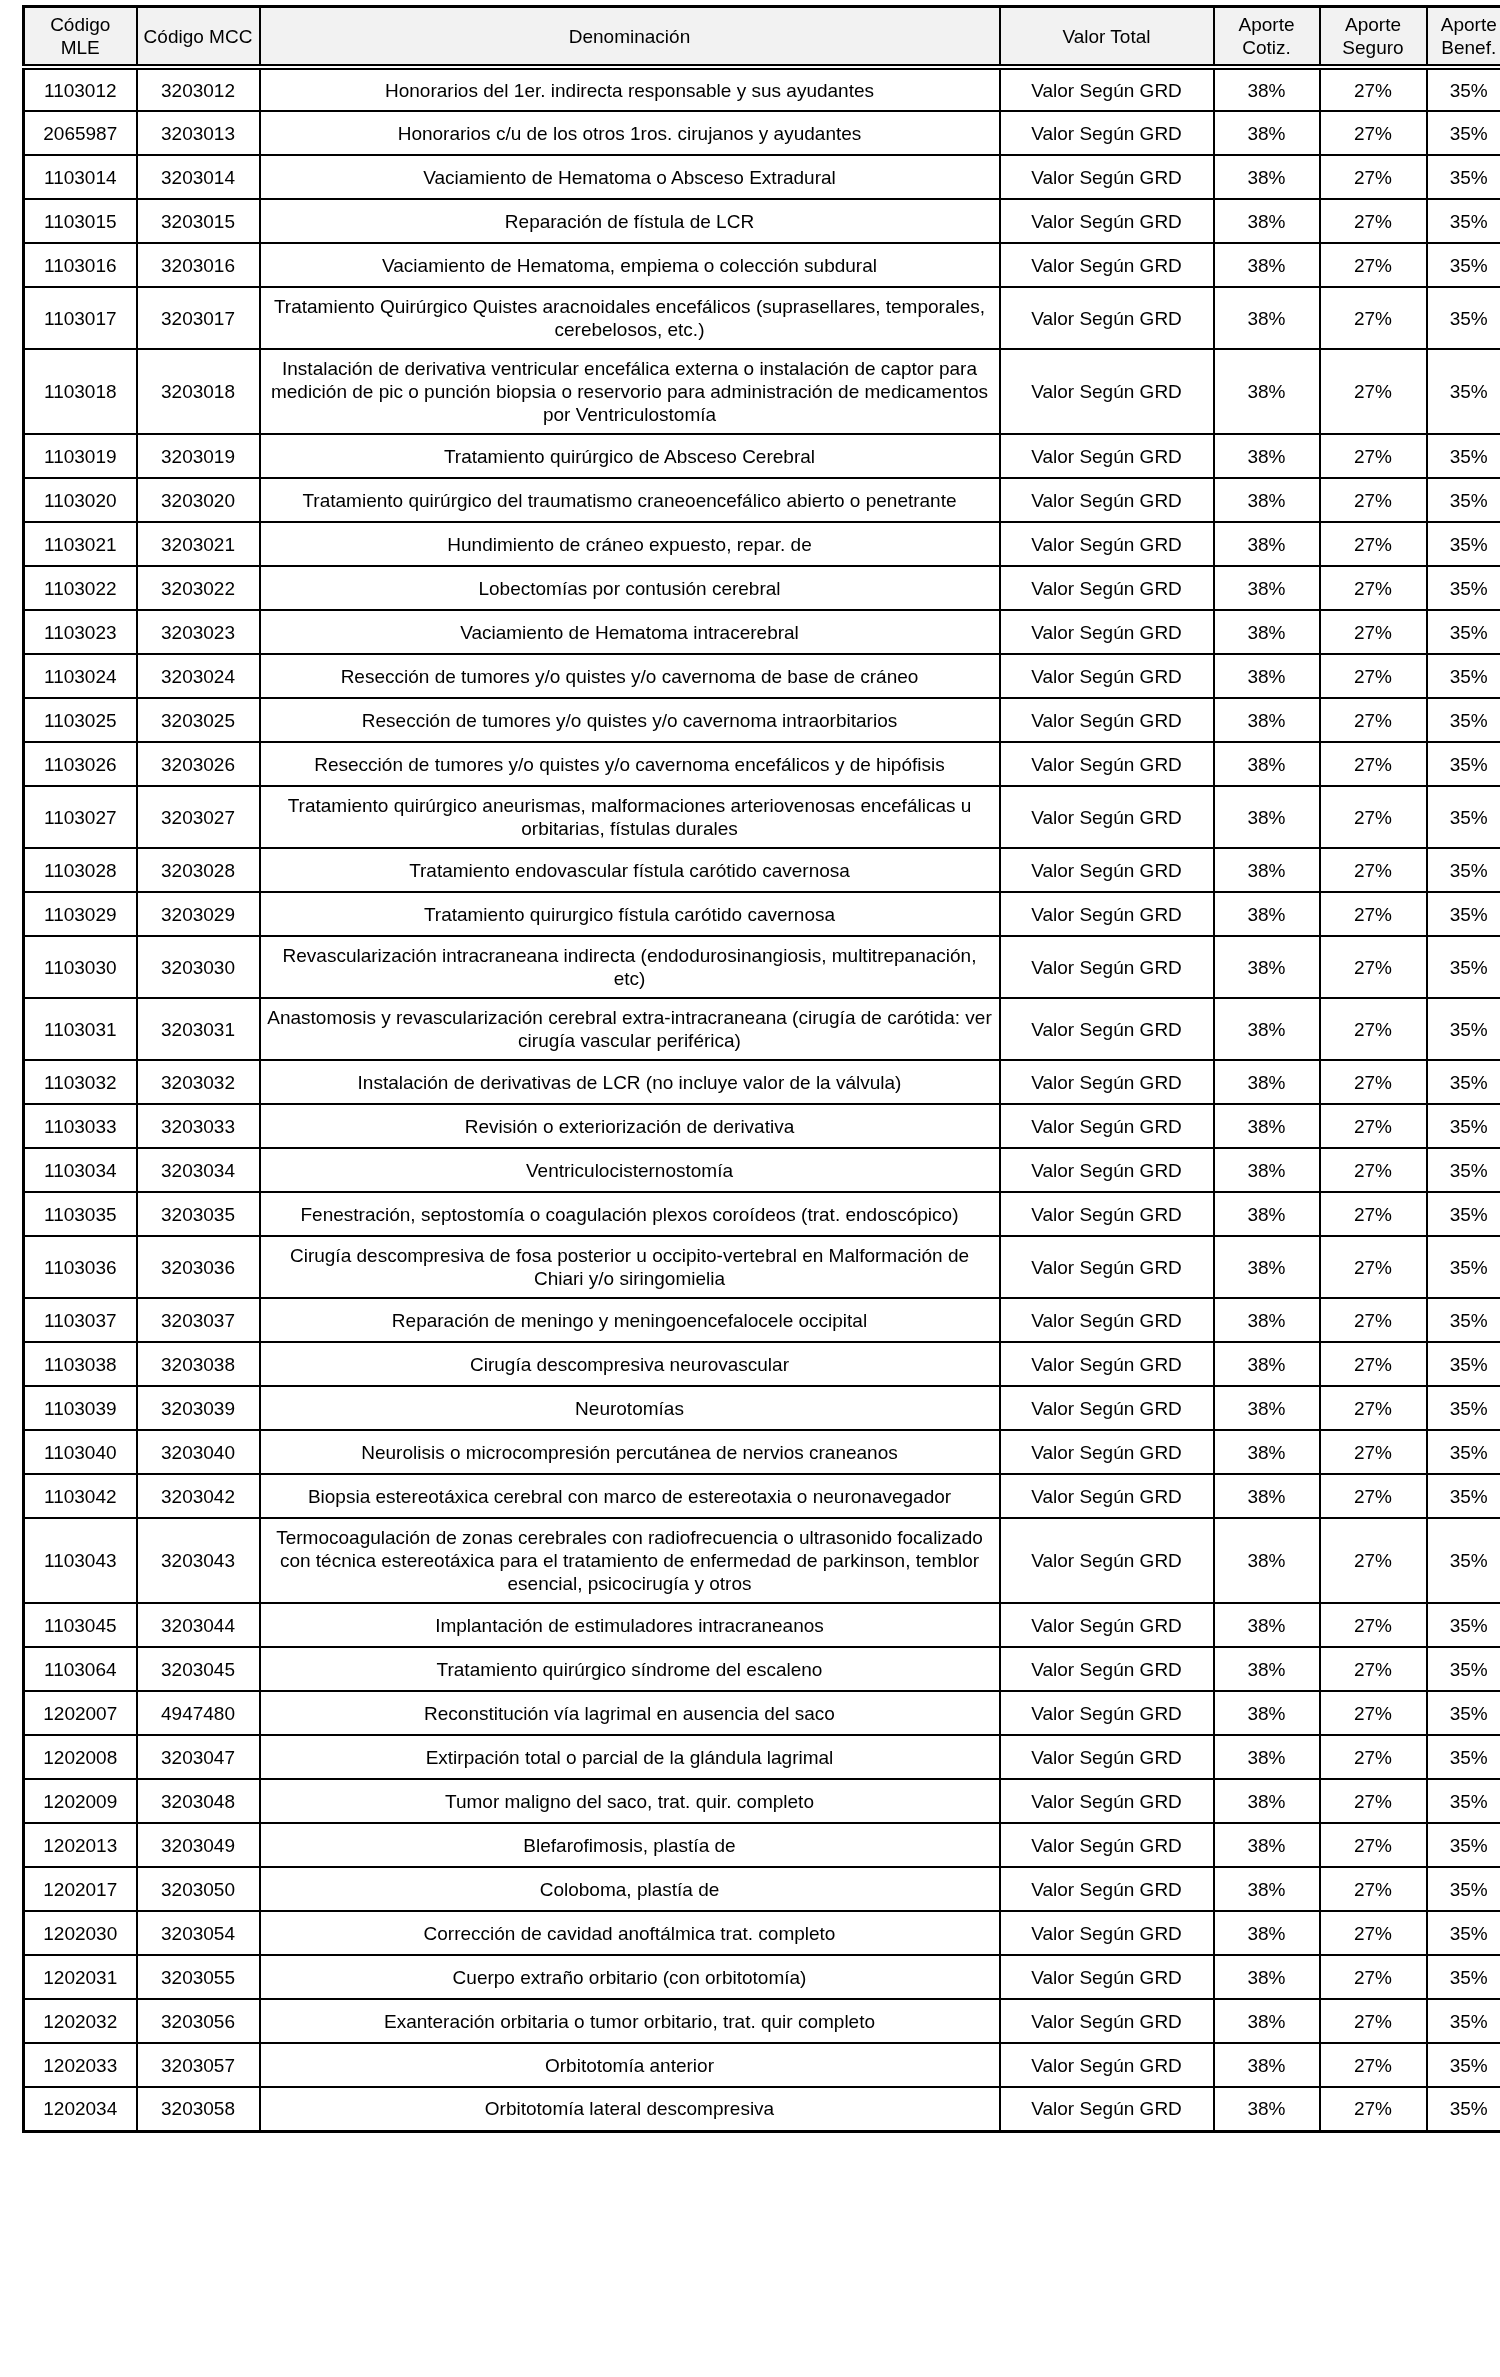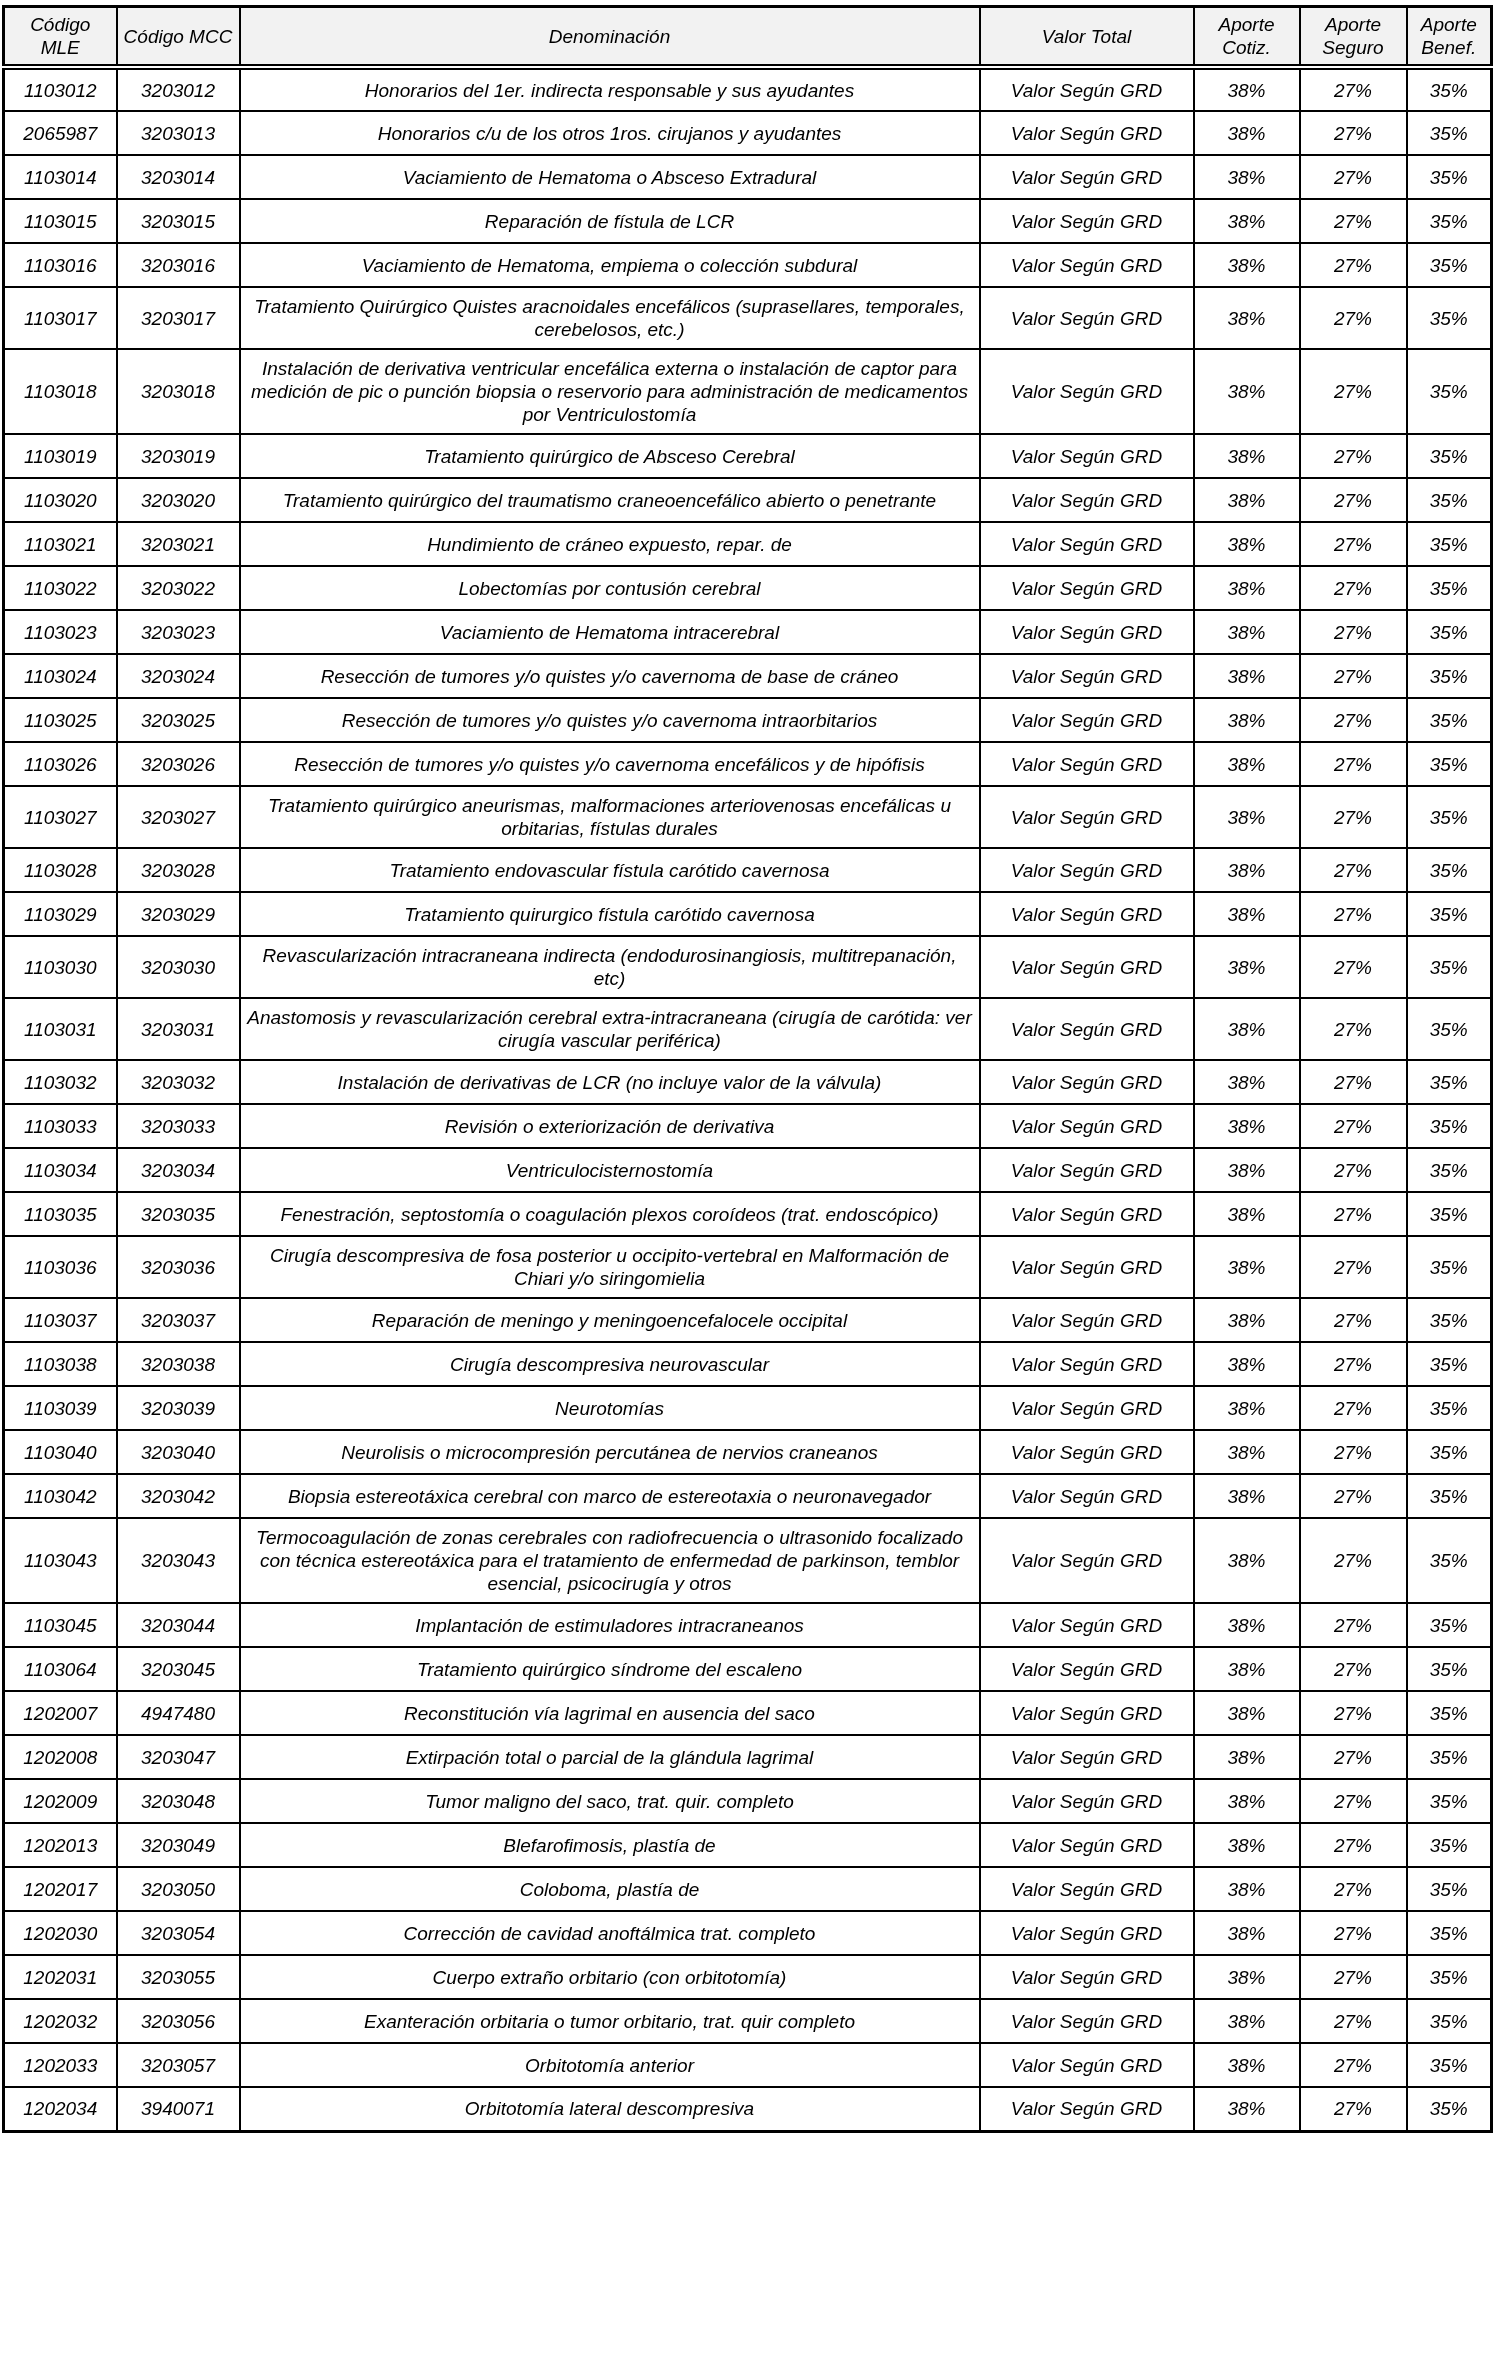--- a/index.html
+++ b/index.html
@@ -4,23 +4,22 @@
 <style>
   html, body {
     margin: 0;
     padding: 0;
     background: #ffffff;
     font-family: "Liberation Sans", sans-serif;
     color: #000000;
   }
   .page {
     width: 1500px;
-    padding: 5px 4px 6px 2px;
+    padding: 5px 4px 6px 22px;
     box-sizing: border-box;
-    font-style: italic;
   }
   table.fee-table {
     border-collapse: collapse;
     table-layout: fixed;
     width: 1488px;
     border: 3px solid #000000;
   }
   table.fee-table th,
   table.fee-table td {
     border: 2px solid #000000;
@@ -456,21 +455,21 @@
     <td>1202033</td>
     <td>3203057</td>
     <td class="den-cell">Orbitotomía anterior</td>
     <td>Valor Según GRD</td>
     <td>38%</td>
     <td>27%</td>
     <td>35%</td>
   </tr>
         <tr>
     <td>1202034</td>
-    <td>3940071</td>
+    <td>3203058</td>
     <td class="den-cell">Orbitotomía lateral descompresiva</td>
     <td>Valor Según GRD</td>
     <td>38%</td>
     <td>27%</td>
     <td>35%</td>
   </tr>
       </tbody>
   </table>
 </div>
 

